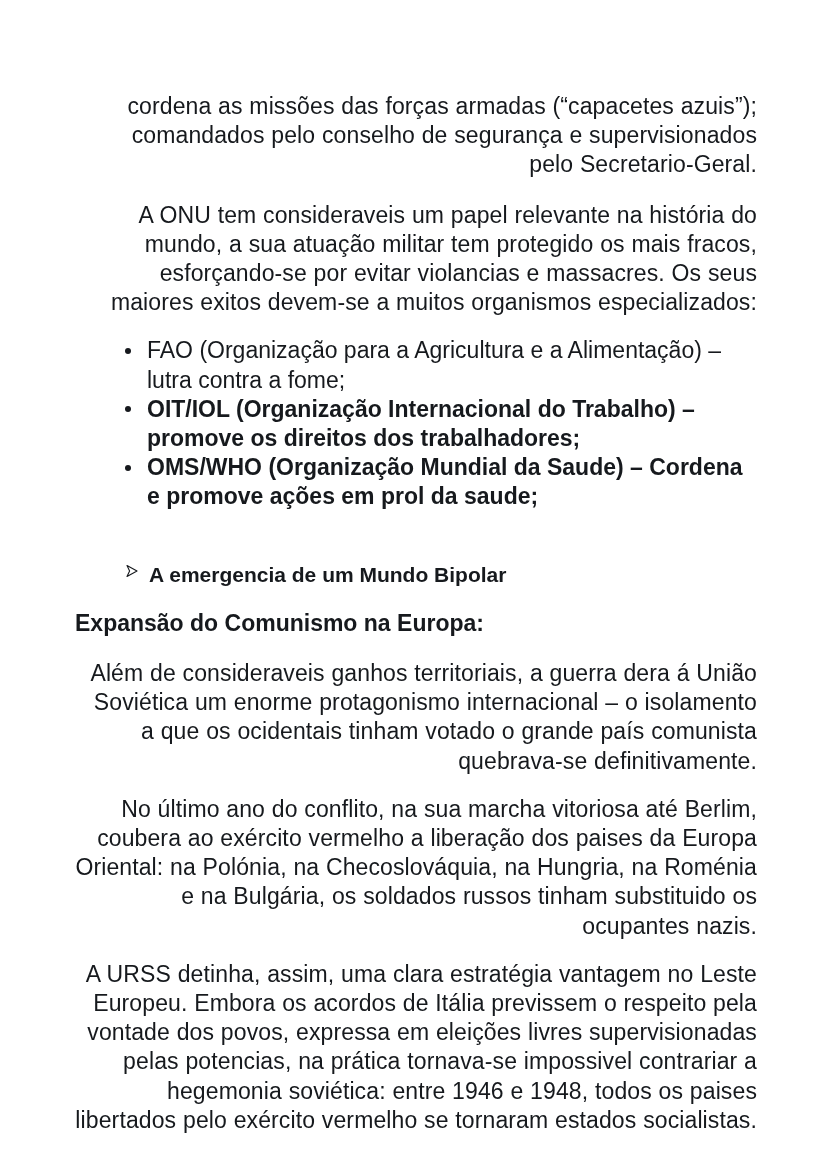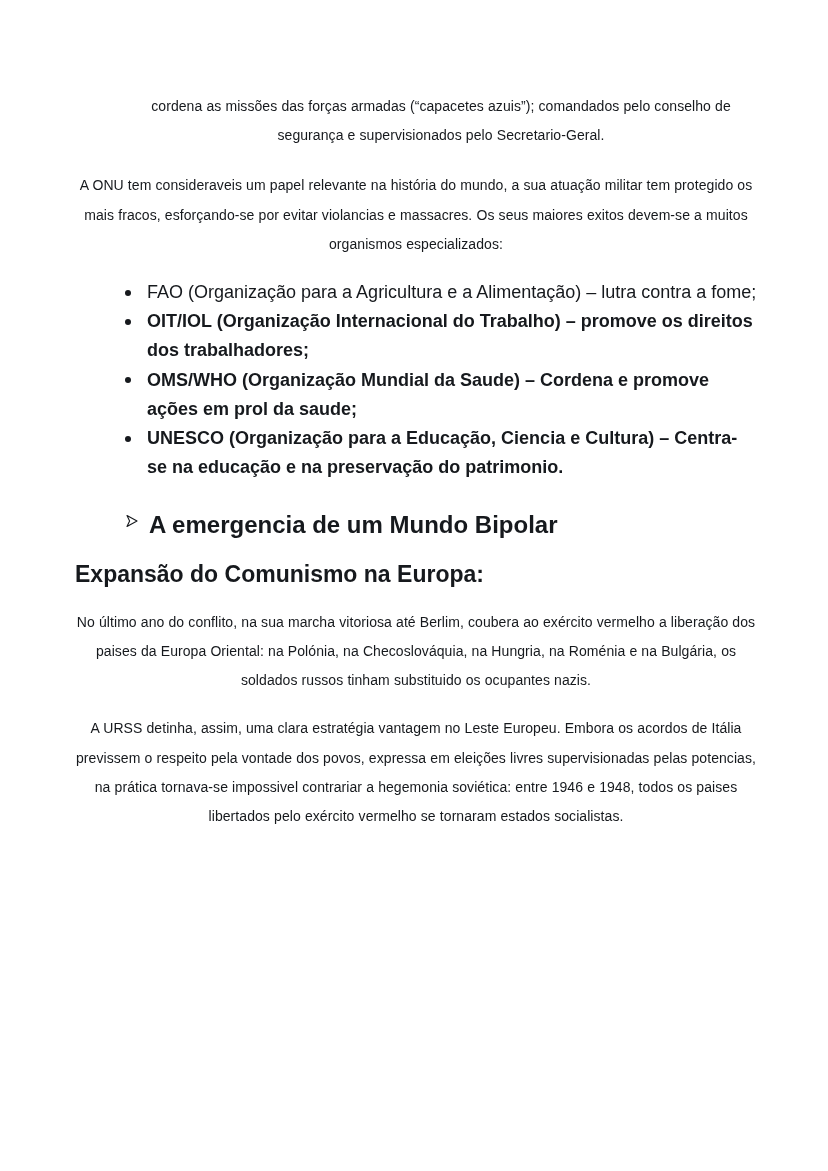--- a/index.html
+++ b/index.html
@@ -27,25 +27,25 @@
 
   .doc-body {
     position: absolute;
     left: 75px;
     top: 92px;
     width: 682px;
   }
 
   
   .para {
-    font-size: 14px;
+    font-size: 23px;
     line-height: 29.2px;
     letter-spacing: 0.005em;
     color: #16191d;
-    text-align: center;
+    text-align: right;
     word-spacing: 0.01em;
   }
 
   
   .para-indent {
     margin-left: 50px;
     width: 632px;
   }
 
   .para-gap      { margin-top: 21px; }
@@ -54,45 +54,45 @@
   
   .bullet-list {
     margin-top: 19px;
     list-style: none;
   }
 
   .bullet-item {
     position: relative;
     margin-left: 50px;
     padding-left: 22px;
-    font-size: 18px;
+    font-size: 23px;
     line-height: 29.2px;
     color: #16191d;
     width: 632px;
   }
 
   .bullet-item + .bullet-item { margin-top: 0; font-weight: bold; }
 
   .bullet-item .disc {
     position: absolute;
     left: 0;
     top: 11.5px;
     width: 6px;
     height: 6px;
     border-radius: 50%;
     background: #16191d;
   }
 
   
   .arrow-heading {
     position: relative;
-    margin-top: 28px;
+    margin-top: 48px;
     margin-left: 50px;
     padding-left: 24px;
-    font-size: 24px;
+    font-size: 21px;
     line-height: 29.2px;
     font-weight: bold;
     color: #16191d;
   }
 
   .arrow-heading .arrow-glyph {
     position: absolute;
     left: -2px;
     top: 2px;
     width: 18px;
@@ -129,37 +129,34 @@
         <span>FAO (Organização para a Agricultura e a Alimentação) – lutra contra a fome;</span>
       </li>
       <li class="bullet-item">
         <span class="disc"></span>
         <span>OIT/IOL (Organização Internacional do Trabalho) – promove os direitos dos trabalhadores;</span>
       </li>
       <li class="bullet-item">
         <span class="disc"></span>
         <span>OMS/WHO (Organização Mundial da Saude) – Cordena e promove ações em prol da saude;</span>
       </li>
-      <li class="bullet-item">
-        <span class="disc"></span>
-        <span>UNESCO (Organização para a Educação, Ciencia e Cultura) – Centra-se na educação e na preservação do patrimonio.</span>
-      </li>
     </ul>
 
     <h2 class="arrow-heading">
       <span class="arrow-glyph">
         <svg width="18" height="18" viewBox="0 0 18 18" aria-hidden="true">
           <path d="M4 3.6 L14 9 L4 14.4 L6.6 9 Z" fill="#ffffff" stroke="#16191d" stroke-width="1.1" stroke-linejoin="round"></path>
         </svg>
       </span>
       <span>A emergencia de um Mundo Bipolar</span>
     </h2>
 
     <h3 class="sub-heading">Expansão do Comunismo na Europa:</h3>
 
+    <p class="para spacer-after-heading">Além de consideraveis ganhos territoriais, a guerra dera á União Soviética um enorme protagonismo internacional – o isolamento a que os ocidentais tinham votado o grande país comunista quebrava-se definitivamente.</p>
 
     <p class="para para-gap-sm">No último ano do conflito, na sua marcha vitoriosa até Berlim, coubera ao exército vermelho a liberação dos paises da Europa Oriental: na Polónia, na Checoslováquia, na Hungria, na Roménia e na Bulgária, os soldados russos tinham substituido os ocupantes nazis.</p>
 
     <p class="para para-gap-sm">A URSS detinha, assim, uma clara estratégia vantagem no Leste Europeu. Embora os acordos de Itália previssem o respeito pela vontade dos povos, expressa em eleições livres supervisionadas pelas potencias, na prática tornava-se impossivel contrariar a hegemonia soviética: entre 1946 e 1948, todos os paises libertados pelo exército vermelho se tornaram estados socialistas.</p>
 
 
   </div>
 </div>
 
 </body></html>

